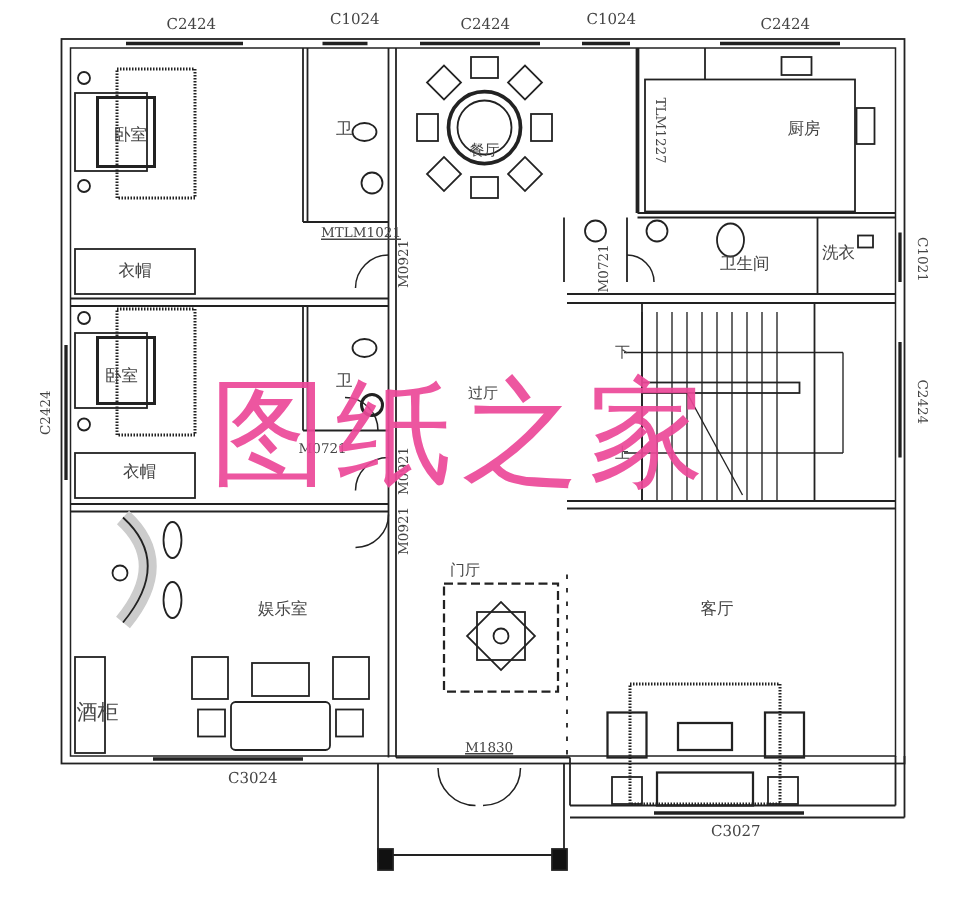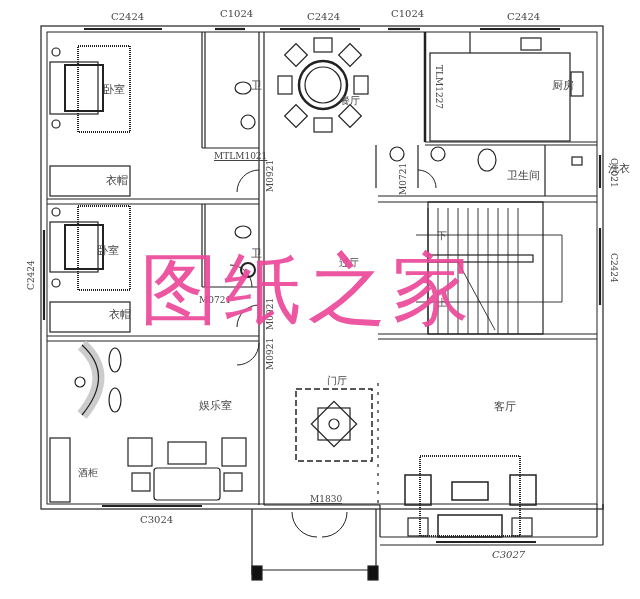--- a/index.html
+++ b/index.html
@@ -1,19 +1,19 @@
 <!DOCTYPE html>
 <html><head>
 <meta charset="utf-8">
 <style>
   html, body { margin:0; padding:0; background:#fff; }
   body { width:640px; height:599px; position:relative; overflow:hidden; font-family:"DejaVu Serif", serif; color:#333; }
   #plan { position:absolute; left:0; top:0; width:640px; height:599px; }
   .lbl { position:absolute; font-size:10px; color:#444; white-space:nowrap; line-height:1; }
-  .room { position:absolute; font-size:11px; color:#444; white-space:nowrap; line-height:1;margin-left:27px; }
+  .room { position:absolute; font-size:11px; color:#444; white-space:nowrap; line-height:1; }
   .vlbl { position:absolute; font-size:9px; color:#444; white-space:nowrap; line-height:1; transform-origin:left top; }
   .vl-cw { transform: rotate(90deg); }
   .vl-ccw { transform: rotate(-90deg); }
   .wm { position:absolute; left:140px; top:250px; font-size:78px; color:#ec4899; font-family:"DejaVu Serif", serif; letter-spacing:6px; opacity:0.92; line-height:1; }
 </style>
 </head>
 <body>
 
 <svg id="plan" viewBox="0 0 640 599" xmlns="http://www.w3.org/2000/svg">
   <g stroke="#222" fill="none" stroke-width="1.2">
@@ -195,43 +195,43 @@
 </svg>
 
 <div class="lbl" style="left:111px;top:12px;">C2424</div>
 <div class="lbl" style="left:220px;top:9px;">C1024</div>
 <div class="lbl" style="left:307px;top:12px;">C2424</div>
 <div class="lbl" style="left:391px;top:9px;">C1024</div>
 <div class="lbl" style="left:507px;top:12px;">C2424</div>
 <div class="vlbl vl-ccw" style="left:27px;top:290px;">C2424</div>
 <div class="vlbl vl-cw" style="left:618px;top:158px;">C1021</div>
 <div class="vlbl vl-cw" style="left:618px;top:253px;">C2424</div>
-<div class="lbl" style="left:140px;top:515px;">C3024</div>
-<div class="lbl" style="left:492px;top:550px;font-style:italic;">C3027</div>
+<div class="lbl" style="left:152px;top:515px;">C3024</div>
+<div class="lbl" style="left:474px;top:550px;">C3027</div>
 
 <div class="lbl" style="left:214px;top:152px;font-size:9px;text-decoration:underline;">MTLM1021</div>
 <div class="vlbl vl-cw" style="left:443px;top:65px;">TLM1227</div>
 <div class="vlbl vl-ccw" style="left:266px;top:192px;">M0921</div>
 <div class="vlbl vl-ccw" style="left:399px;top:195px;">M0721</div>
 <div class="lbl" style="left:199px;top:296px;font-size:9px;">M0721</div>
 <div class="vlbl vl-ccw" style="left:266px;top:330px;">M0921</div>
 <div class="vlbl vl-ccw" style="left:266px;top:370px;">M0921</div>
 <div class="lbl" style="left:310px;top:495px;font-size:9px;text-decoration:underline;">M1830</div>
 
 <div class="room" style="left:76px;top:84px;">卧室</div>
 <div class="room" style="left:79px;top:175px;">衣帽</div>
 <div class="room" style="left:224px;top:80px;">卫</div>
 <div class="room" style="left:70px;top:245px;">卧室</div>
 <div class="room" style="left:82px;top:309px;">衣帽</div>
 <div class="room" style="left:224px;top:248px;">卫</div>
 <div class="room" style="left:313px;top:96px;font-size:10px;">餐厅</div>
 <div class="room" style="left:525px;top:80px;">厨房</div>
 <div class="room" style="left:480px;top:170px;">卫生间</div>
-<div class="room" style="left:581px;top:163px;">洗衣</div>
+<div class="room" style="left:548px;top:163px;">洗衣</div>
 <div class="room" style="left:312px;top:258px;font-size:10px;">过厅</div>
 <div class="room" style="left:410px;top:231px;font-size:10px;">下</div>
 <div class="room" style="left:410px;top:298px;font-size:10px;">上</div>
 <div class="room" style="left:300px;top:376px;font-size:10px;">门厅</div>
 <div class="room" style="left:172px;top:400px;">娱乐室</div>
-<div class="room" style="left:51px;top:468px;font-size:10px;">酒柜</div>
+<div class="room" style="left:51px;top:468px;font-size:14px;">酒柜</div>
 <div class="room" style="left:467px;top:402px;font-family:Liberation Mono, monospace;">客厅</div>
 
 <div class="wm">图纸之家</div>
 
 </body></html>

